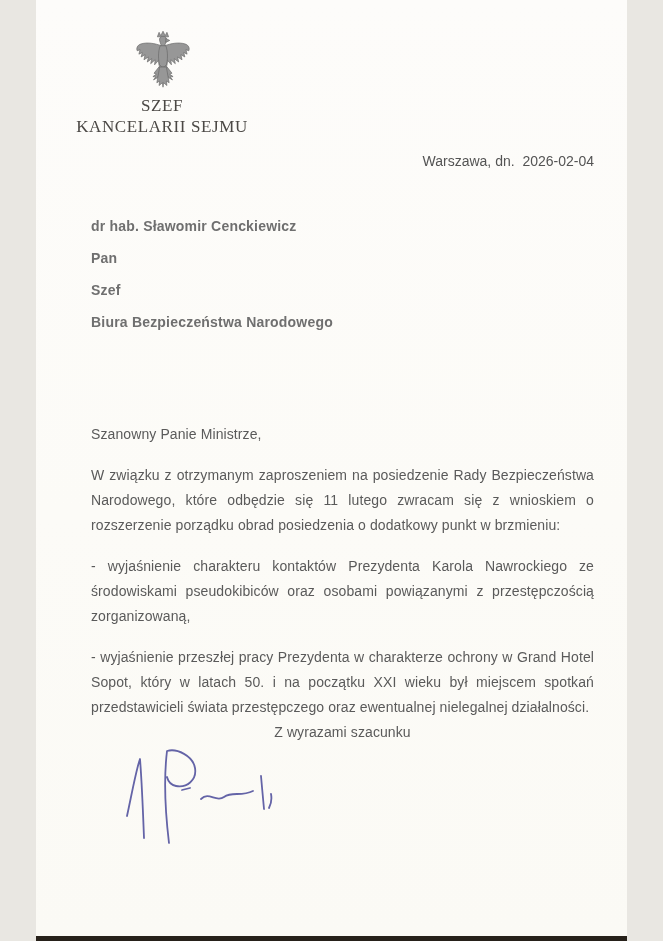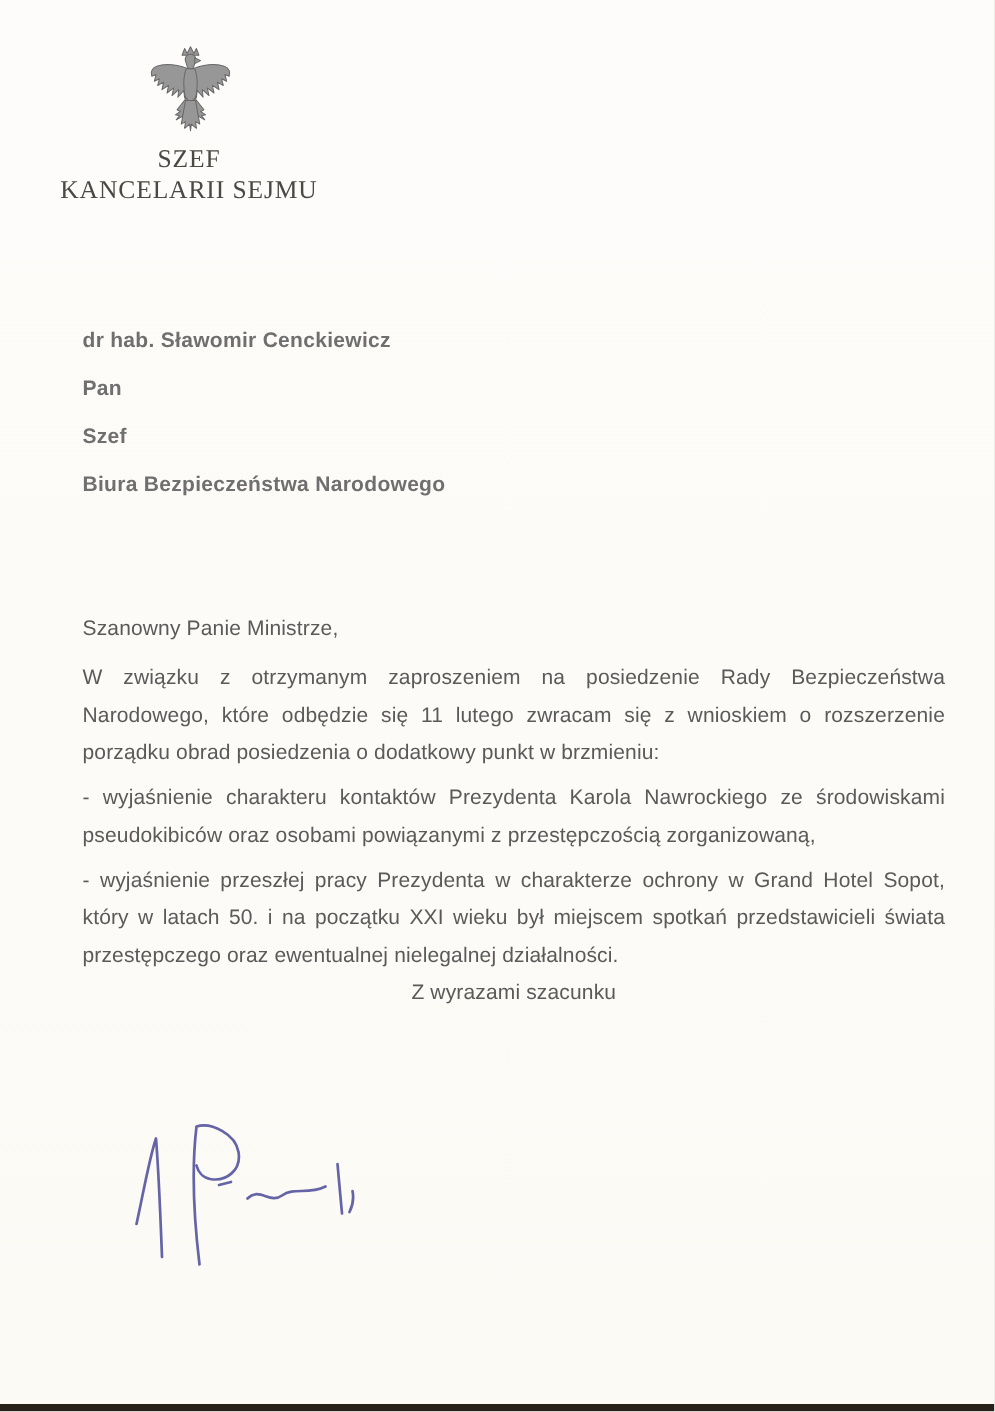--- a/index.html
+++ b/index.html
@@ -1,21 +1,21 @@
 <!DOCTYPE html>
 <html><head>
 <meta charset="utf-8">
 <style>
   * { margin: 0; padding: 0; box-sizing: border-box; }
   html, body { background: #e9e7e2; }
   body { font-family: "Liberation Sans", sans-serif; }
 
   .page {
     position: relative;
-    width: 663px;
+    width: 591px;
     height: 941px;
     margin: 0 auto;
     background: linear-gradient(180deg, #fdfcfa 0%, #fcfbf7 55%, #fbfaf5 100%);
     overflow: hidden;
   }
 
   
   .emblem {
     position: absolute;
     left: 99px;
@@ -70,21 +70,21 @@
   .letter-body {
     position: absolute;
     top: 406px;
     left: 55px;
     right: 33px;
     font-size: 14px;
     line-height: 25px;
     color: #5a5a5a;
     letter-spacing: 0.1px;
   }
-  .letter-body p { margin: 0 0 5px 0; }
+  .letter-body p { margin: 16px 0 5px 0; }
   .letter-body p.salutation { margin-bottom: 8px; text-align: left; }
   .letter-body p.para { text-align: justify; }
   .letter-body p.tight { margin-bottom: 0; }
   .letter-body p.closing { margin: 0; text-align: center; }
 
   
   .signature {
     position: absolute;
     left: 85px;
     top: 748px;
@@ -119,20 +119,21 @@
       <path d="M55,62 L66,76 L62,78 L68,82 L63,83 L67,88 L60,84 L57,78 L52,66 Z"></path>
       <path d="M44,65 L56,65 L61,93 L56,90 L57,98 L51,93 L50,101 L49,93 L43,98 L44,90 L39,93 Z"></path>
     </g>
   </svg>
 
   <div class="letterhead-title">
     <div>SZEF</div>
     <div>KANCELARII SEJMU</div>
   </div>
 
+  <div class="dateline">Warszawa, dn.  2026-02-04</div>
 
   <div class="addressee">
     <div class="addr">dr hab. Sławomir Cenckiewicz</div>
     <div class="addr">Pan</div>
     <div class="addr">Szef</div>
     <div class="addr">Biura Bezpieczeństwa Narodowego</div>
   </div>
 
   <div class="letter-body">
     <p class="salutation">Szanowny Panie Ministrze,</p>

